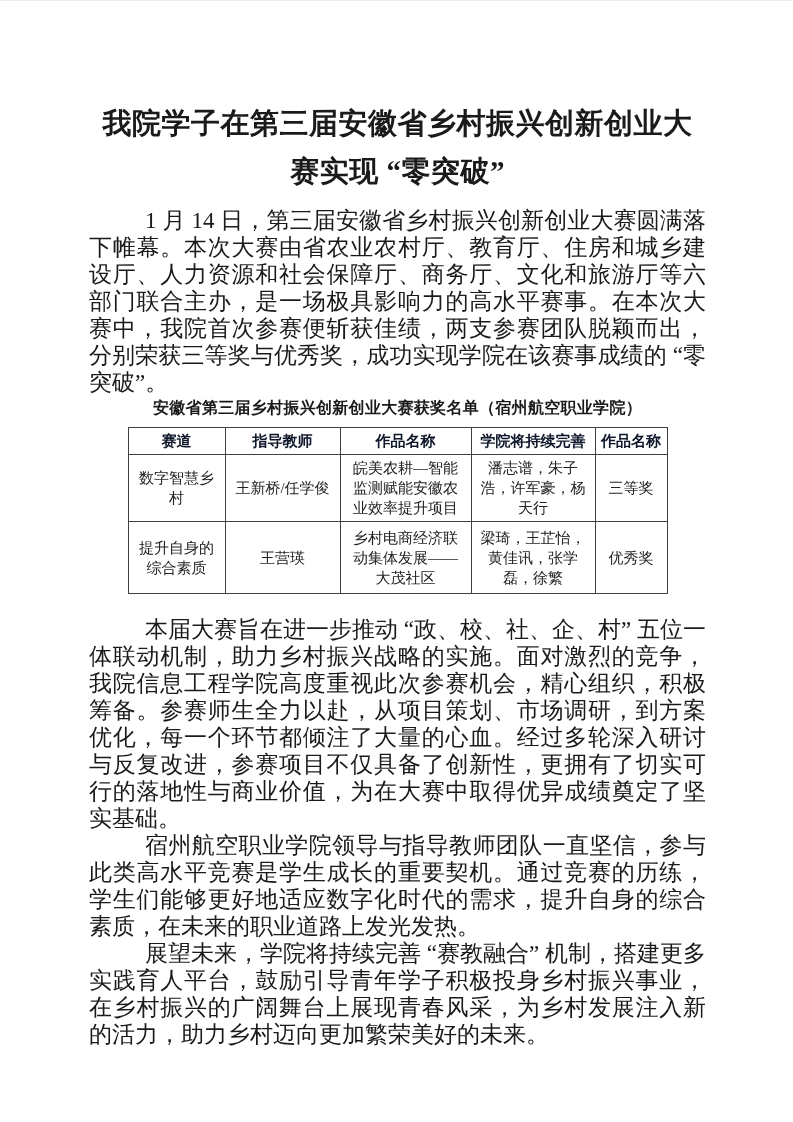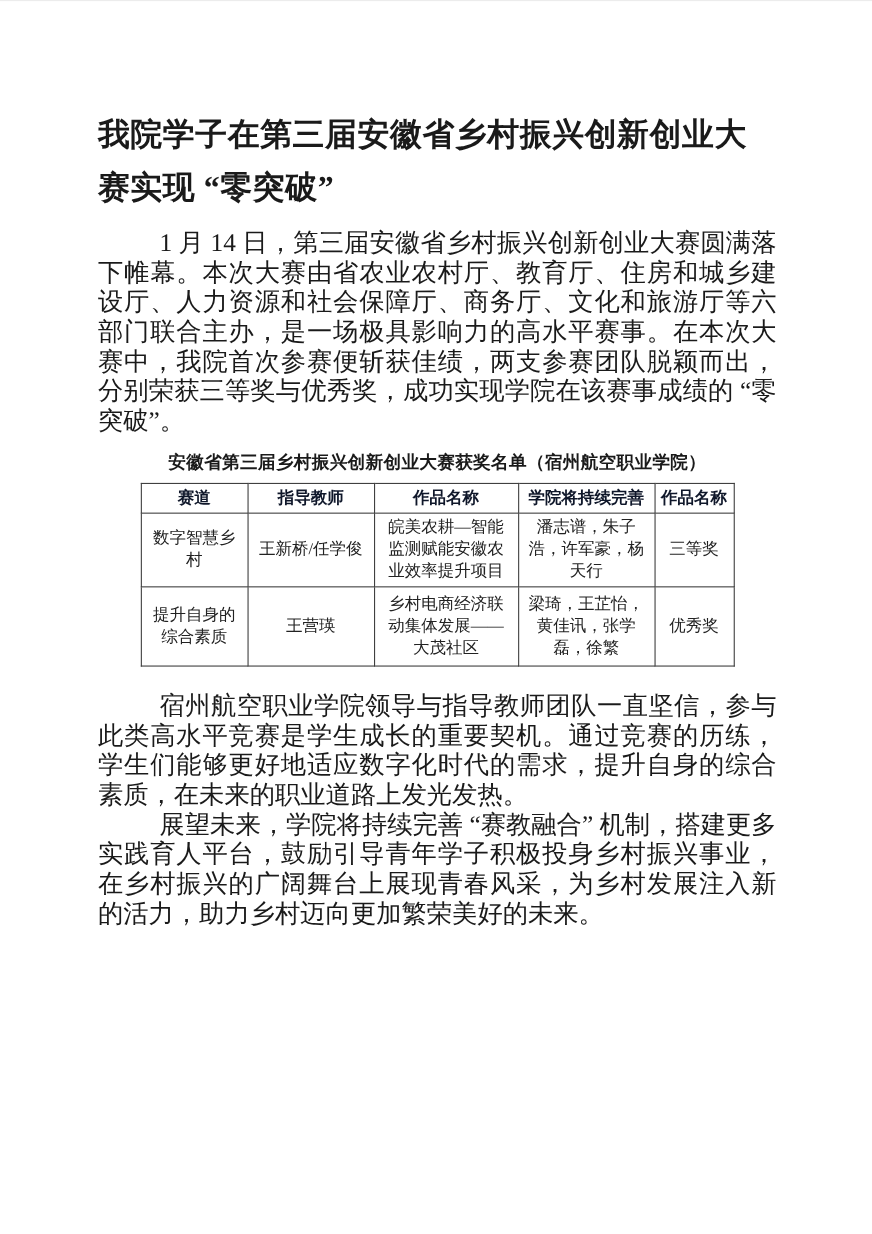--- a/index.html
+++ b/index.html
@@ -18,37 +18,38 @@
     overflow: hidden;
     border-top: 1px solid #ececec;
   }
   .content {
     padding: 98px 87px 0 89px;
   }
   .doc-title {
     font-size: 29px;
     font-weight: 700;
     line-height: 48px;
+    text-align: center;
     margin: 0 0 12px 0;
     letter-spacing: 0.5px;
   }
   .doc-title span { display: block; }
   .body-text p {
     margin: 0;
     font-size: 23px;
     line-height: 27px;
     text-align: justify;
     text-indent: 56px;
   }
   .table-caption {
     font-family: "Liberation Sans", "DejaVu Sans", sans-serif;
     font-size: 16px;
     font-weight: 700;
     text-align: center;
-    margin: 14px 0 8px 0;
+    margin: 2px 0 8px 0;
     letter-spacing: 0.3px;
   }
   .awards-table-wrap { margin: 0 0 22px 0; }
   table.awards-table {
     border-collapse: collapse;
     width: 539px;
     margin: 0 auto;
     table-layout: fixed;
   }
   table.awards-table th,
@@ -119,18 +120,19 @@
             <td>王营瑛</td>
             <td>乡村电商经济联动集体发展——大茂社区</td>
             <td>梁琦，王芷怡，黄佳讯，张学磊，徐繁</td>
             <td>优秀奖</td>
           </tr>
         </tbody>
       </table>
     </div>
 
     <div class="body-text">
+      <p>本届大赛旨在进一步推动 “政、校、社、企、村” 五位一体联动机制，助力乡村振兴战略的实施。面对激烈的竞争，我院信息工程学院高度重视此次参赛机会，精心组织，积极筹备。参赛师生全力以赴，从项目策划、市场调研，到方案优化，每一个环节都倾注了大量的心血。经过多轮深入研讨与反复改进，参赛项目不仅具备了创新性，更拥有了切实可行的落地性与商业价值，为在大赛中取得优异成绩奠定了坚实基础。</p>
       <p>宿州航空职业学院领导与指导教师团队一直坚信，参与此类高水平竞赛是学生成长的重要契机。通过竞赛的历练，学生们能够更好地适应数字化时代的需求，提升自身的综合素质，在未来的职业道路上发光发热。</p>
       <p>展望未来，学院将持续完善 “赛教融合” 机制，搭建更多实践育人平台，鼓励引导青年学子积极投身乡村振兴事业，在乡村振兴的广阔舞台上展现青春风采，为乡村发展注入新的活力，助力乡村迈向更加繁荣美好的未来。</p>
     </div>
 
   </div>
 </div>
 
 </body></html>

